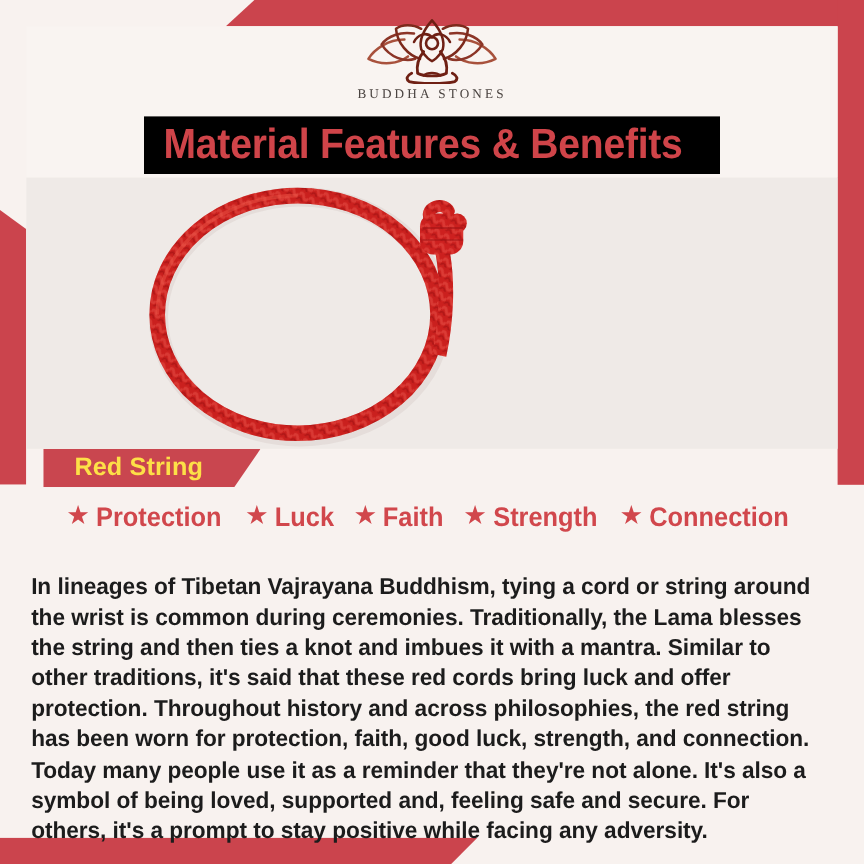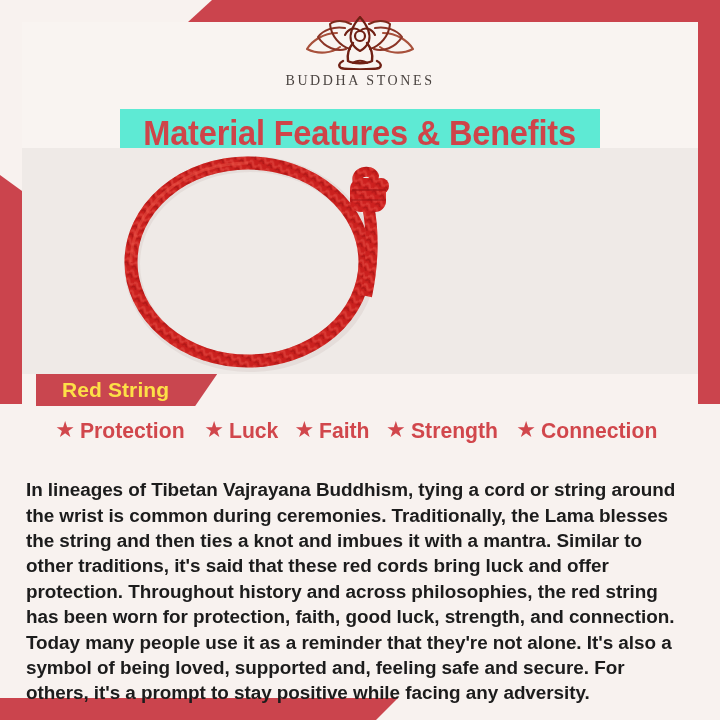--- a/index.html
+++ b/index.html
@@ -59,35 +59,34 @@
     position: absolute;
     left: 0; top: 14px;
     width: 720px;
     text-align: center;
   }
   #logo-mark { display:block; margin: 0 auto; }
   #logo-wordmark {
     display: block;
     margin-top: 3px;
     font-family: "Liberation Serif", serif;
-    font-size: 14px;
+    font-size: 11px;
     letter-spacing: 2.6px;
     color: #4a4340;
     font-weight: 400;
   }
 
   
   #title-band {
     position: absolute;
-    left: 120px; top: 109px;
+    left: 120px; top: 97px;
     width: 480px; height: 48px;
-    background: #5eead4;
-    display: flex;
-    align-items: center;
-    justify-content: center;
+    background: #000000;
+    display: flex;
+    align-items: center;
   }
   #title-text {
     font-family: "Liberation Sans Narrow", "Liberation Sans", sans-serif;
     font-weight: 700;
     font-size: 35px;
     color: #cf4449;
     letter-spacing: -0.2px;
     transform: scaleX(0.93);
     white-space: nowrap;
   }

